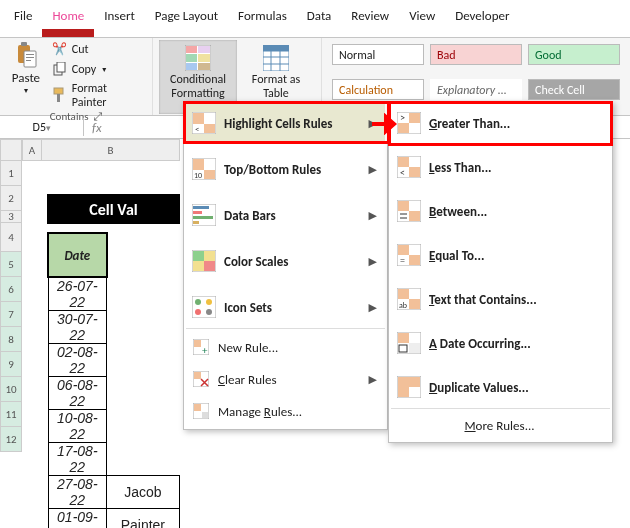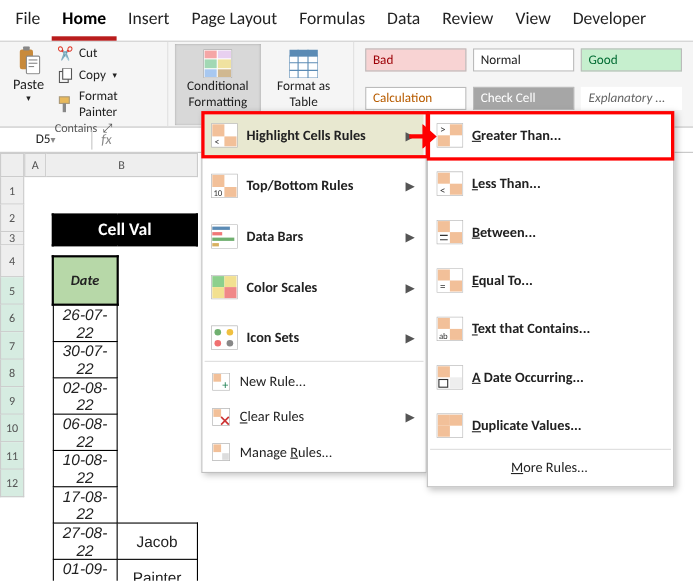--- a/index.html
+++ b/index.html
@@ -1,21 +1,21 @@
 <!DOCTYPE html>
 <html><head>
 <meta charset="utf-8">
 <style>
 * { box-sizing: border-box; margin: 0; padding: 0; font-family: "Segoe UI", Calibri, sans-serif; }
 body { width: 630px; height: 528px; background: #fff; overflow: hidden; font-size: 13px; color: #222; }
 
 
-.ribbon-tabs { display: flex; padding: 3px 4px 0 4px; font-size: 16px; border-bottom: 1px solid #c5c5c5; }
+.ribbon-tabs { display: flex; padding: 3px 4px 0 4px; font-size: 13px; border-bottom: 1px solid #c5c5c5; }
 .ribbon-tab { padding: 5px 10px 6px 10px; cursor: default; }
-.ribbon-tab.active { color: #000000; border-bottom: 4px solid #b91c1c; font-weight: 700; }
+.ribbon-tab.active { color: #ec4899; border-bottom: 8px solid #b91c1c; font-weight: 400; }
 
 
 .ribbon { display: flex; border-bottom: 1px solid #c5c5c5; background: #f5f5f5; height: 78px; }
 
 .group { display: flex; flex-direction: column; border-right: 1px solid #e0e0e0; padding: 2px 6px 1px 6px; }
 .group-body { flex: 1; display: flex; }
 .group-label { text-align: center; font-size: 11px; color: #555; padding: 0 0 1px 0; }
 
 
 .paste-btn { display: flex; flex-direction: column; align-items: center; width: 40px; padding: 2px; }
@@ -180,26 +180,26 @@
         <span style="white-space:pre-line">Format as
 Table</span>
         <span style="font-size:8px">▾</span>
       </div>
     </div>
   </div>
 
   <div class="group" style="border-right:none">
     <div class="group-body">
       <div class="styles-grid">
+        <div class="style-cell style-normal">Normal</div>
         <div class="style-cell style-bad">Bad</div>
-        <div class="style-cell style-normal">Normal</div>
         <div class="style-cell style-good">Good</div>
         <div class="style-cell style-calc">Calculation</div>
+        <div class="style-cell style-expl">Explanatory ...</div>
         <div class="style-cell style-check">Check Cell</div>
-        <div class="style-cell style-expl">Explanatory ...</div>
       </div>
     </div>
   </div>
 </div>
 
 <div class="fxbar">
   <div class="namebox">
       <span>D5</span>
       <span style="font-size:9px;color:#888">▾</span>
     </div>

